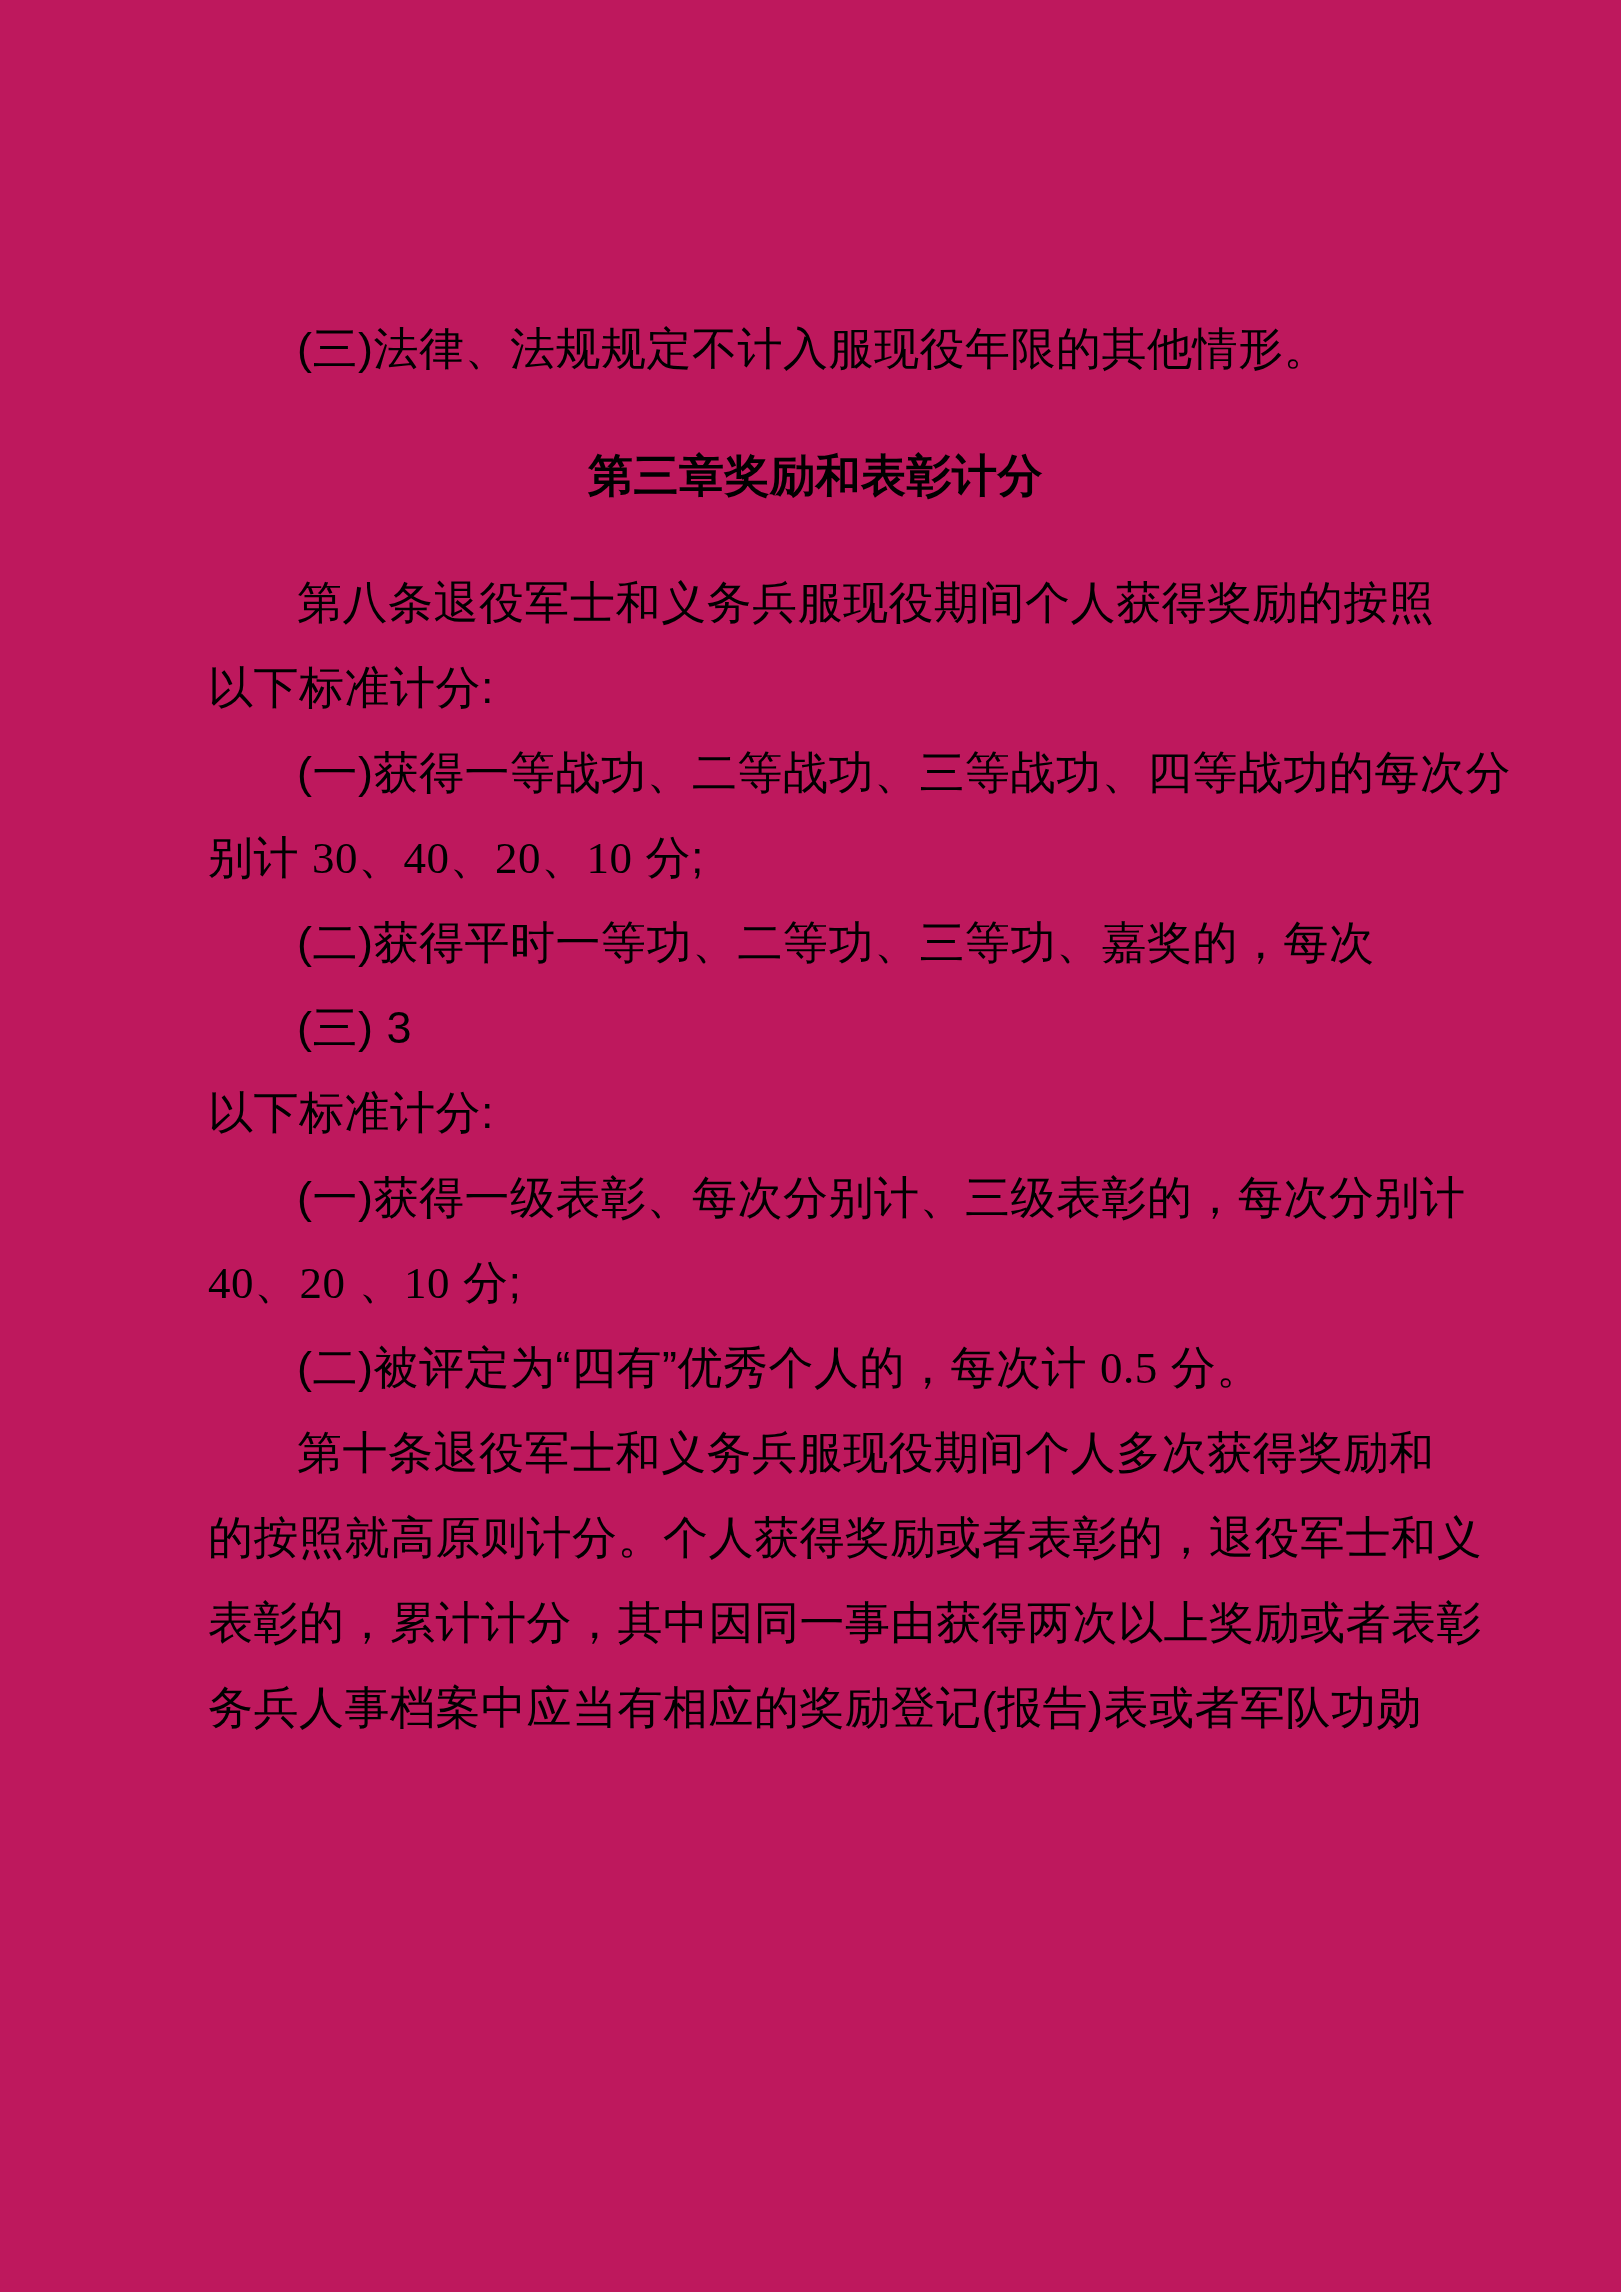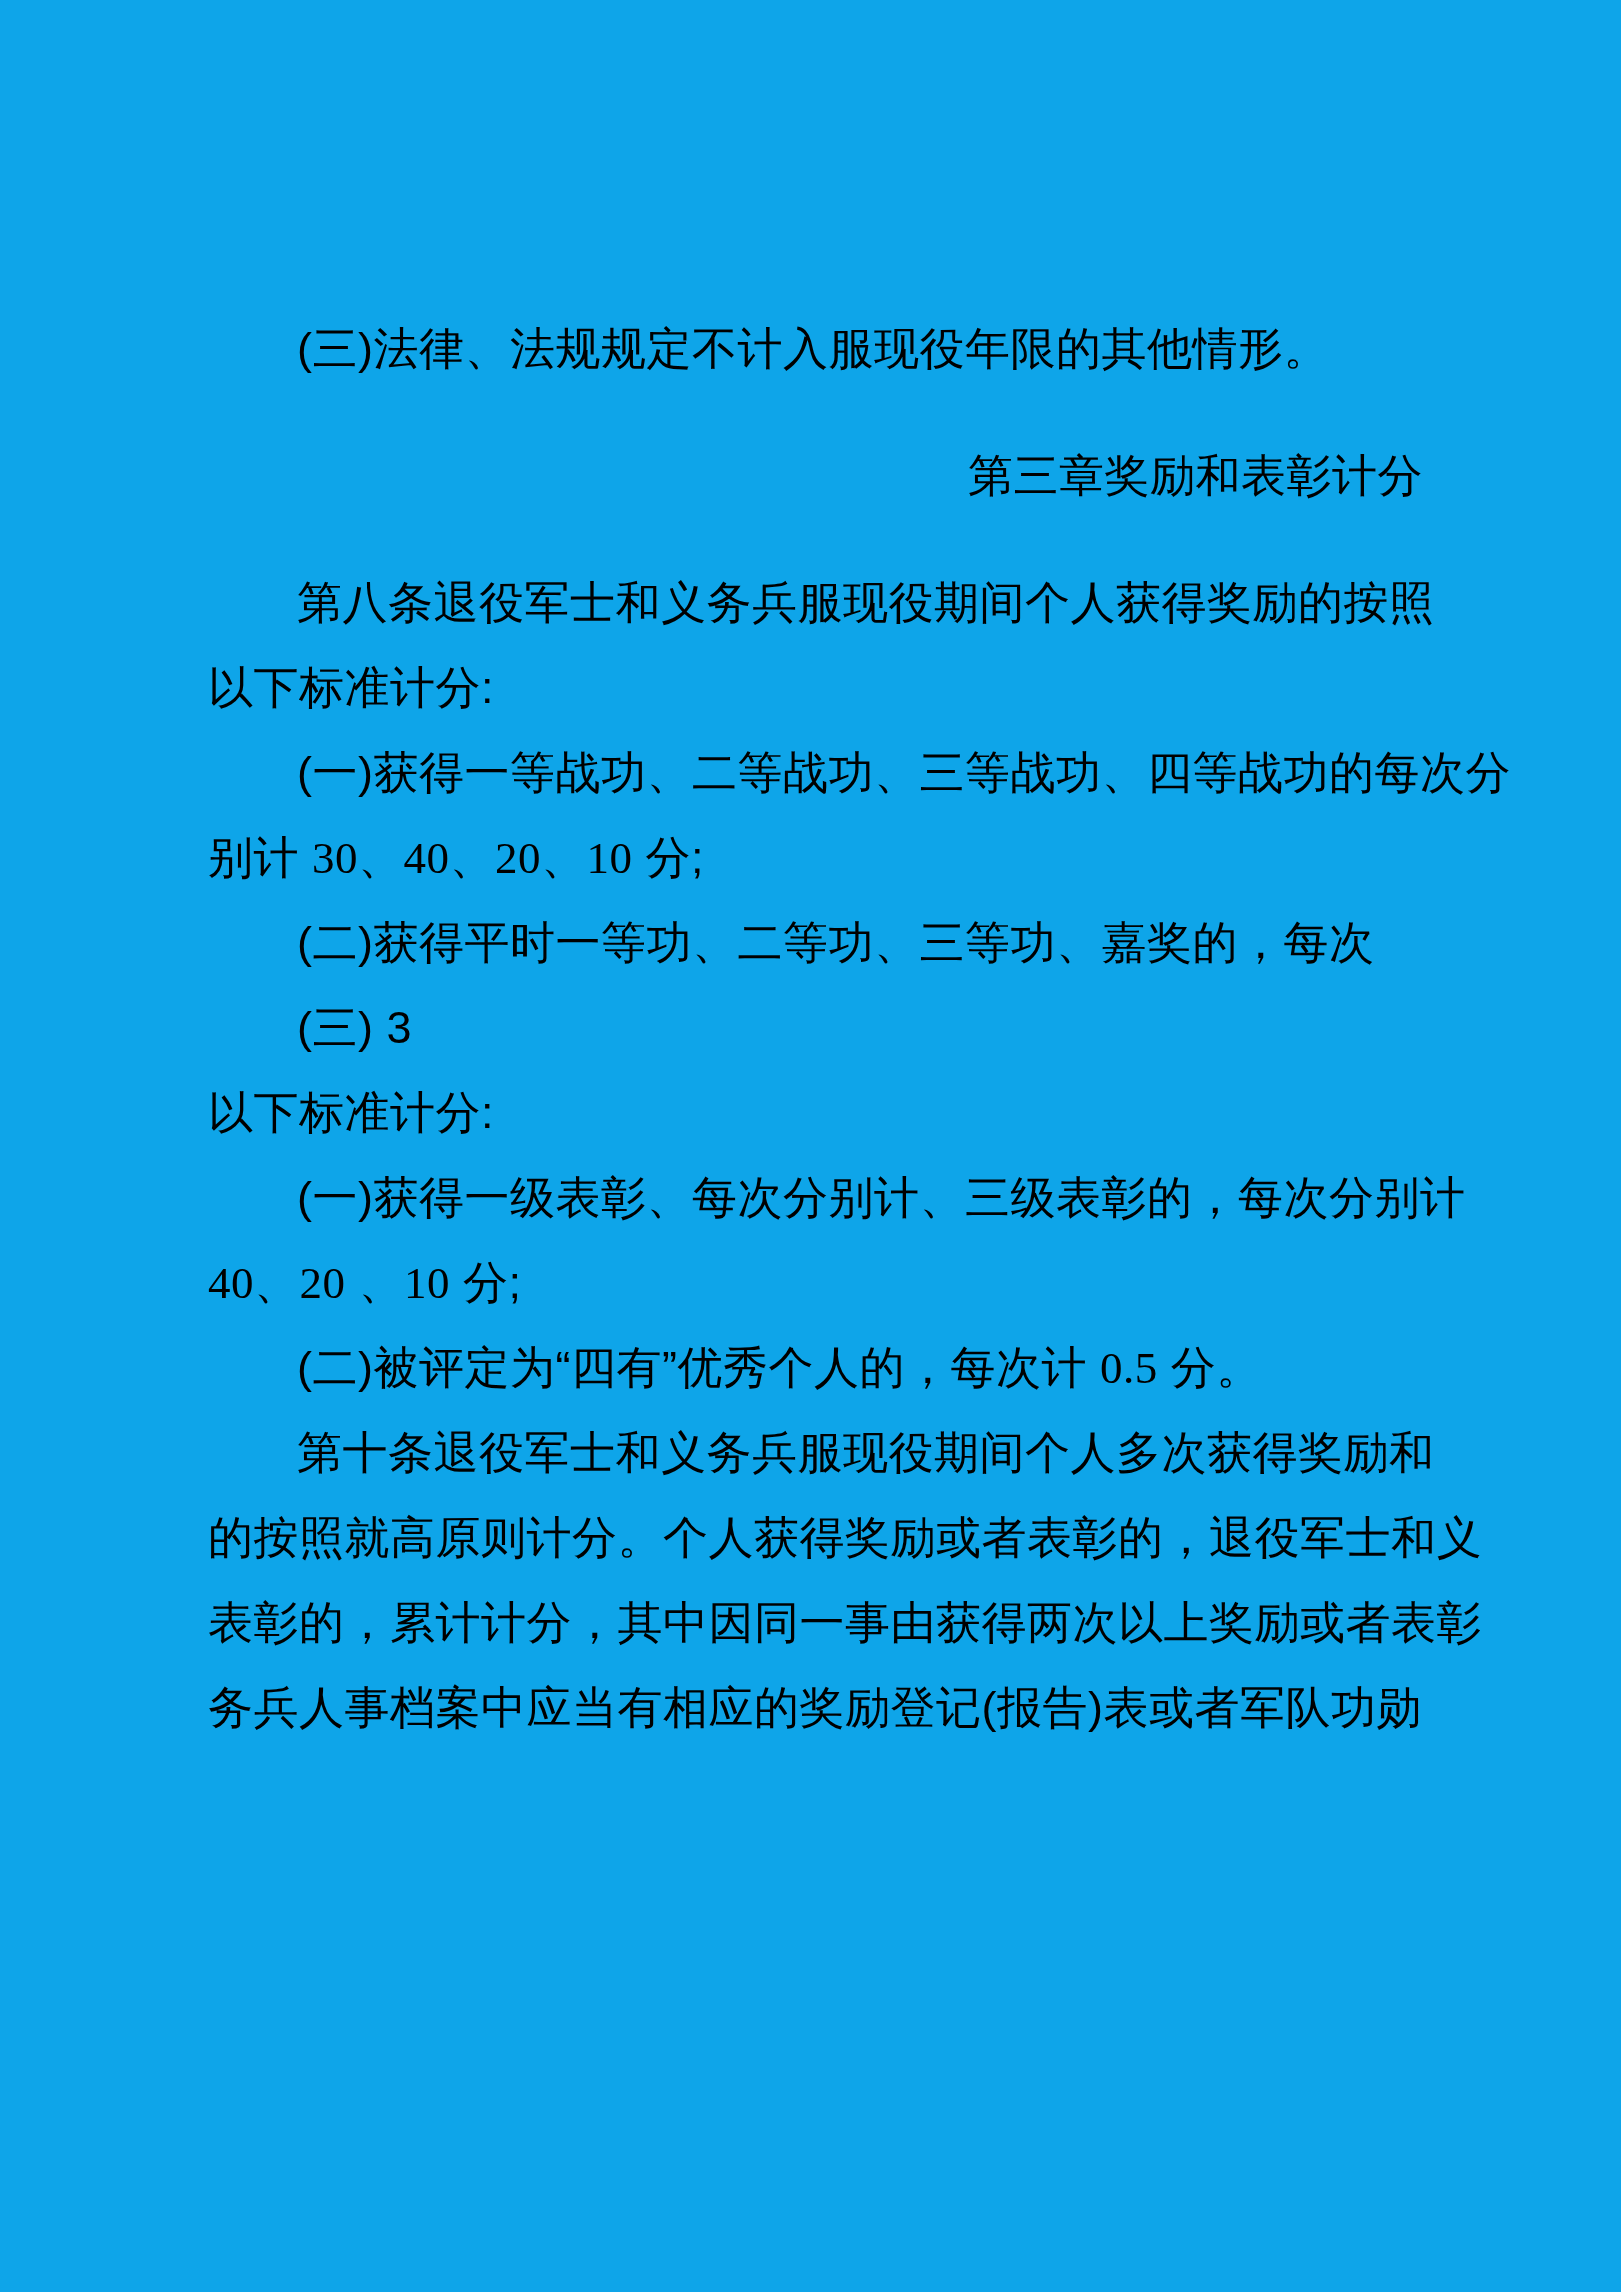--- a/index.html
+++ b/index.html
@@ -5,21 +5,21 @@
   html, body {
     margin: 0;
     padding: 0;
     background: #e8e8e8;
   }
   .page {
     position: relative;
     width: 1621px;
     height: 2293px;
     margin: 0 auto;
-    background: #0ea5e9;
+    background: #be185d;
     overflow: hidden;
     font-family: "Liberation Sans", "DejaVu Sans", sans-serif;
     color: #000000;
   }
   .doc-body {
     position: absolute;
     left: 208px;
     top: 306px;
     width: 1215px;
     font-size: 45px;
@@ -27,23 +27,24 @@
   .line {
     height: 85px;
     line-height: 85px;
     white-space: nowrap;
     letter-spacing: 0.5px;
   }
   .line.indent {
     text-indent: 89px;
   }
   .line.heading {
-    text-align: right;
+    text-align: center;
     margin: 42px 0 42px 0;
     white-space: nowrap;
+    font-weight: bold;
   }
   .num {
     font-family: "Liberation Serif", "DejaVu Serif", serif;
   }
 </style>
 </head>
 <body>
 
 <div class="page">
   <div class="doc-body">

